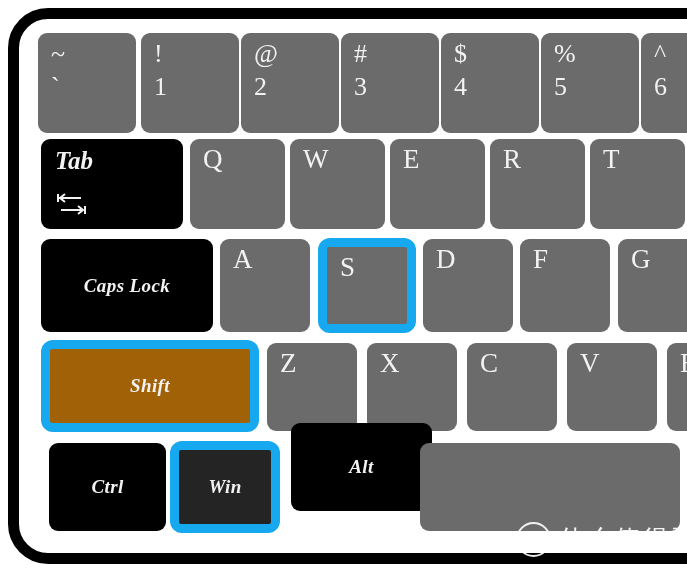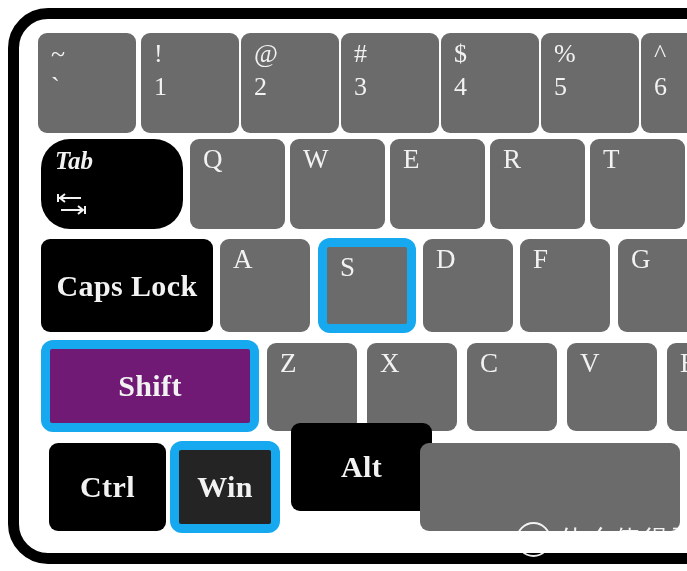--- a/index.html
+++ b/index.html
@@ -47,21 +47,21 @@
     padding: 9px;
   }
   .key.hl > .inner {
     width: 100%;
     height: 100%;
     box-sizing: border-box;
     border-radius: 2px;
     position: relative;
   }
   .key.hl.gray  > .inner { background: #6b6b6b; }
-  .key.hl.black > .inner { background: #701a75; text-align: center; }
+  .key.hl.black > .inner { background: #a16207; text-align: center; }
   .key.hl.dark  > .inner { background: #242424; }
 
   
   .lbl-tl {
     position: absolute;
     left: 13px;
     top: 5px;
     font-size: 27px;
     line-height: 1.18;
     letter-spacing: .5px;
@@ -71,22 +71,23 @@
     line-height: 1.25;
   }
   .lbl-tl.num span { display: block; }
 
   .lbl-c {
     position: absolute;
     inset: 0;
     display: flex;
     align-items: center;
     justify-content: center;
+    font-style: italic;
     font-weight: 700;
-    font-size: 30px;
+    font-size: 19px;
     letter-spacing: .4px;
   }
   .lbl-mod {
     position: absolute;
     left: 14px;
     top: 8px;
     font-style: italic;
     font-weight: 700;
     font-size: 25px;
   }
@@ -173,21 +174,21 @@
             <span>%</span>
             <span>5</span>
           </div>
         </div>
         <div class="key gray" style="left: 622px; top: 14px; width: 98px; height: 100px;">
           <div class="lbl-tl num">
             <span>^</span>
             <span>6</span>
           </div>
         </div>
-        <div class="key black" style="left: 22px; top: 120px; width: 142px; height: 90px; border-radius: 29px;">
+        <div class="key black" style="left: 22px; top: 120px; width: 142px; height: 90px;">
           <div class="lbl-mod">Tab</div>
           <svg class="tab-icon" viewBox="0 0 34 26">
             <g stroke="#f2f2f2" stroke-width="2" fill="none">
               <line x1="4" y1="7" x2="26" y2="7"></line>
               <polyline points="10,3 5,7 10,11"></polyline>
               <line x1="3" y1="3" x2="3" y2="11"></line>
               <line x1="6" y1="19" x2="28" y2="19"></line>
               <polyline points="23,15 28,19 23,23"></polyline>
               <line x1="30" y1="15" x2="30" y2="23"></line>
             </g>

